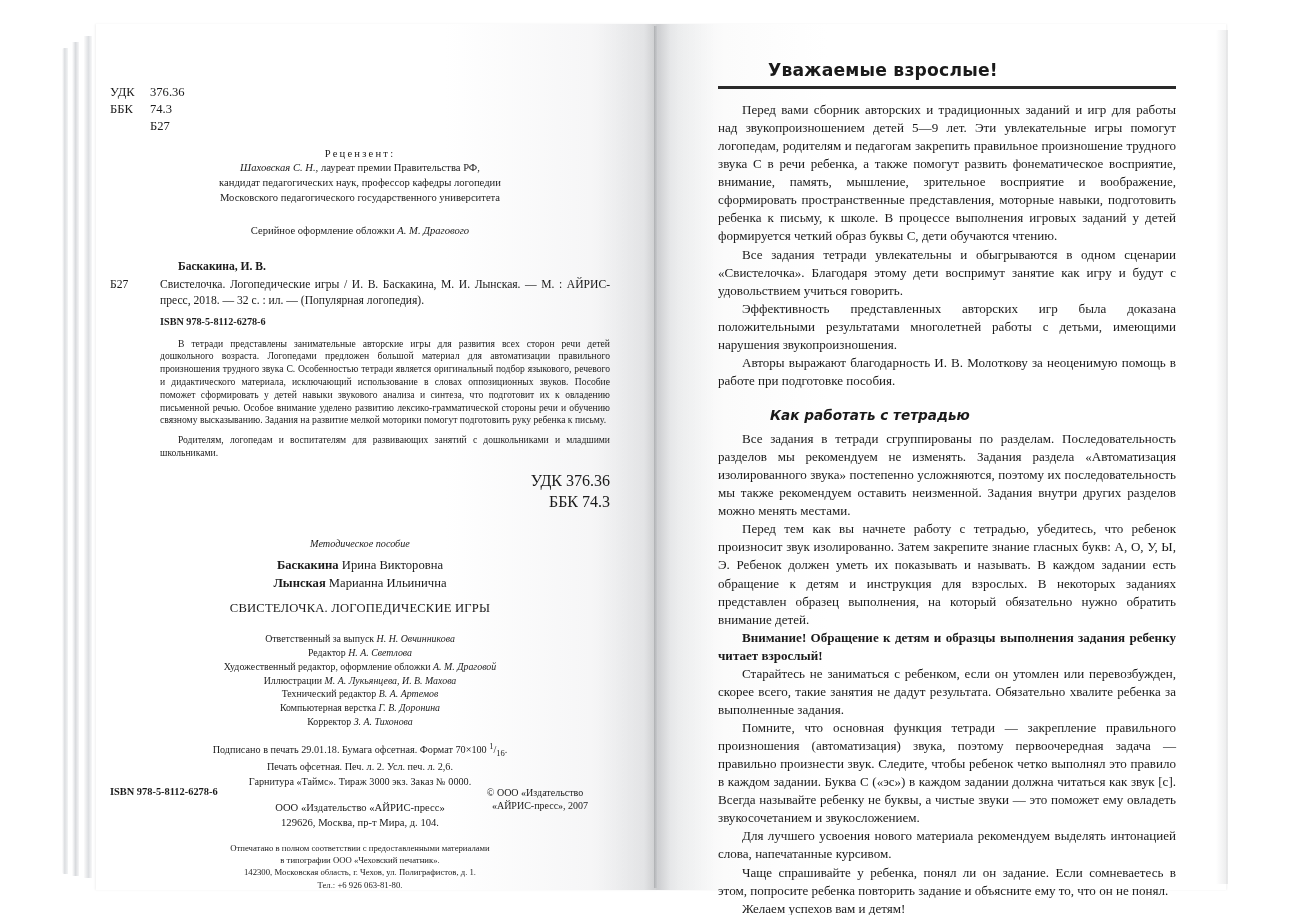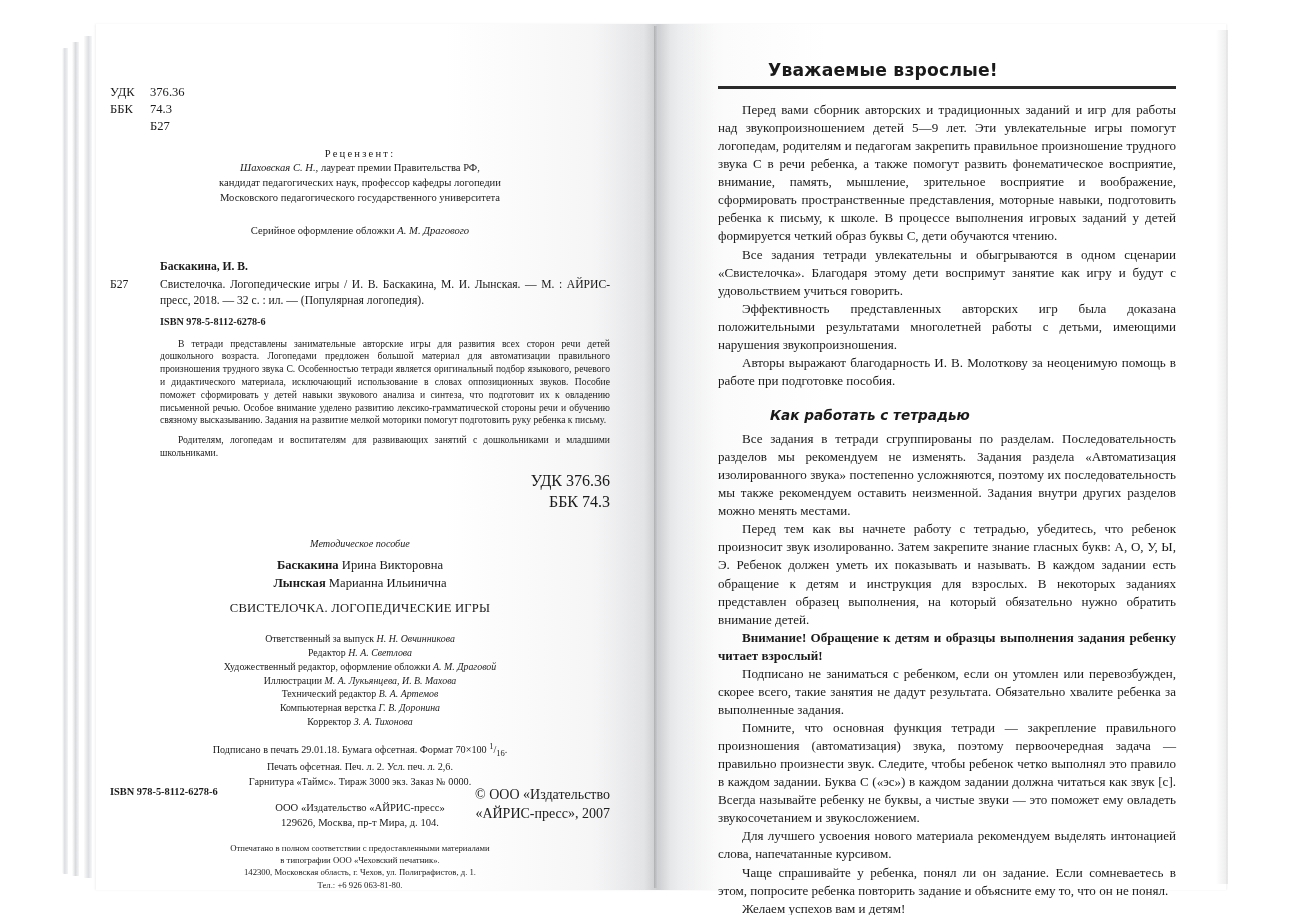--- a/index.html
+++ b/index.html
@@ -53,21 +53,21 @@
   .udk-row .v{}
   .udk-b27{margin-left:40px;}
   .spaced{letter-spacing:2.2px;}
   .ital{font-style:italic;}
   .bold{font-weight:bold;}
 
   .rec{margin-top:12px;font-size:10.6px;line-height:1.40;text-align:center;}
   .series{margin-top:19px;font-size:10.6px;text-align:center;}
 
   .cardrec{margin-top:23px;font-size:11.6px;line-height:1.37;}
-  .cardrec .author{font-weight:bold;margin-left:50px;}
+  .cardrec .author{font-weight:bold;margin-left:68px;}
   .cardrec .body{display:flex;margin-top:2px;}
   .cardrec .idx{width:50px;flex:0 0 50px;}
   .cardrec .txt{flex:1;text-align:justify;}
   .isbn1{margin-left:50px;margin-top:6px;font-weight:bold;font-size:10.2px;}
 
   .annot{margin-top:9px;margin-left:50px;font-size:9.6px;line-height:1.335;
          text-align:justify;}
   .annot p{margin:0;text-indent:18px;}
   .annot p.p2{margin-top:7px;}
 
@@ -78,21 +78,21 @@
   .imprint .names{margin-top:8px;font-size:12.6px;line-height:1.38;}
   .imprint .title{margin-top:9px;font-weight:normal;font-size:12.6px;letter-spacing:.2px;}
   .imprint .crew{margin-top:16px;font-size:9.9px;line-height:1.40;}
   .imprint .tech{margin-top:12px;font-size:10.2px;line-height:1.40;}
   .imprint .pub{margin-top:12px;font-size:10.6px;line-height:1.40;}
   .imprint .print{margin-top:11px;font-size:8.7px;line-height:1.42;}
 
   .footer{position:absolute;left:110px;top:786px;width:500px;
           display:flex;justify-content:space-between;align-items:flex-start;}
   .footer .isbn2{font-weight:bold;font-size:10.4px;}
-  .footer .copy{font-size:14px;line-height:1.34;text-align:right;width:150px;}
+  .footer .copy{font-size:10px;line-height:1.34;text-align:center;width:150px;}
   .footer .copy .ln2{padding-left:10px;}
 
   
   .h1{font-family:"DejaVu Sans", sans-serif;font-weight:bold;font-size:17.2px;
       letter-spacing:.2px;margin:0 0 6px 50px;}
   .rule{height:3px;background:#2a2a2a;margin-bottom:12px;}
   .h2{font-family:"DejaVu Sans", sans-serif;font-weight:bold;font-size:13.6px;
       margin:17px 0 7px 52px;font-style:italic;}
   .rp{font-size:13.05px;line-height:1.385;text-align:justify;margin:0;
       text-indent:24px;hyphens:none;}
@@ -213,20 +213,20 @@
     <p class="rp">Перед вами сборник авторских и традиционных заданий и игр для работы над звукопроизношением детей 5—9 лет. Эти увлекательные игры помогут логопедам, родителям и педагогам закрепить правильное произношение трудного звука С в речи ребенка, а также помогут развить фонематическое восприятие, внимание, память, мышление, зрительное восприятие и воображение, сформировать пространственные представления, моторные навыки, подготовить ребенка к письму, к школе. В процессе выполнения игровых заданий у детей формируется четкий образ буквы С, дети обучаются чтению.</p>
     <p class="rp">Все задания тетради увлекательны и обыгрываются в одном сценарии «Свистелочка». Благодаря этому дети воспримут занятие как игру и будут с удовольствием учиться говорить.</p>
     <p class="rp">Эффективность представленных авторских игр была доказана положительными результатами многолетней работы с детьми, имеющими нарушения звукопроизношения.</p>
     <p class="rp">Авторы выражают благодарность И. В. Молоткову за неоценимую помощь в работе при подготовке пособия.</p>
 
     <h2 class="h2">Как работать с тетрадью</h2>
 
     <p class="rp">Все задания в тетради сгруппированы по разделам. Последовательность разделов мы рекомендуем не изменять. Задания раздела «Автоматизация изолированного звука» постепенно усложняются, поэтому их последовательность мы также рекомендуем оставить неизменной. Задания внутри других разделов можно менять местами.</p>
     <p class="rp">Перед тем как вы начнете работу с тетрадью, убедитесь, что ребенок произносит звук изолированно. Затем закрепите знание гласных букв: А, О, У, Ы, Э. Ребенок должен уметь их показывать и называть. В каждом задании есть обращение к детям и инструкция для взрослых. В некоторых заданиях представлен образец выполнения, на который обязательно нужно обратить внимание детей.</p>
     <p class="rp bold">Внимание! Обращение к детям и образцы выполнения задания ребенку читает взрослый!</p>
-    <p class="rp">Подписано не заниматься с ребенком, если он утомлен или перевозбужден, скорее всего, такие занятия не дадут результата. Обязательно хвалите ребенка за выполненные задания.</p>
+    <p class="rp">Старайтесь не заниматься с ребенком, если он утомлен или перевозбужден, скорее всего, такие занятия не дадут результата. Обязательно хвалите ребенка за выполненные задания.</p>
     <p class="rp">Помните, что основная функция тетради — закрепление правильного произношения (автоматизация) звука, поэтому первоочередная задача — правильно произнести звук. Следите, чтобы ребенок четко выполнял это правило в каждом задании. Буква С («эс») в каждом задании должна читаться как звук [с]. Всегда называйте ребенку не буквы, а чистые звуки — это поможет ему овладеть звукосочетанием и звукосложением.</p>
     <p class="rp">Для лучшего усвоения нового материала рекомендуем выделять интонацией слова, напечатанные курсивом.</p>
     <p class="rp">Чаще спрашивайте у ребенка, понял ли он задание. Если сомневаетесь в этом, попросите ребенка повторить задание и объясните ему то, что он не понял.</p>
     <p class="rp">Желаем успехов вам и детям!</p>
   </div>
 
 </div>
 
 </body></html>

